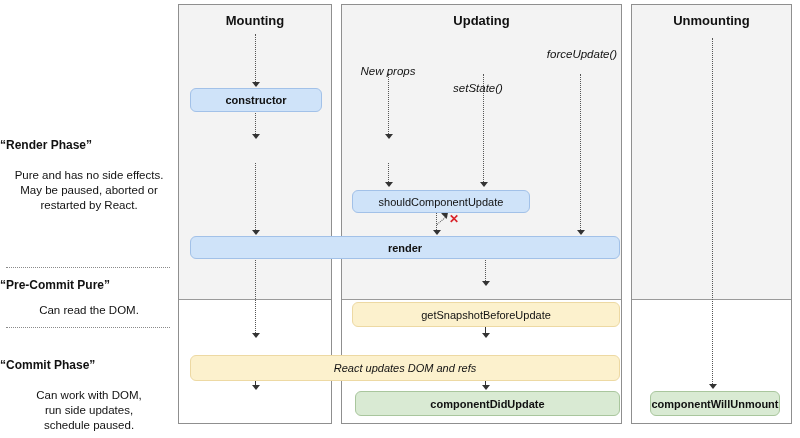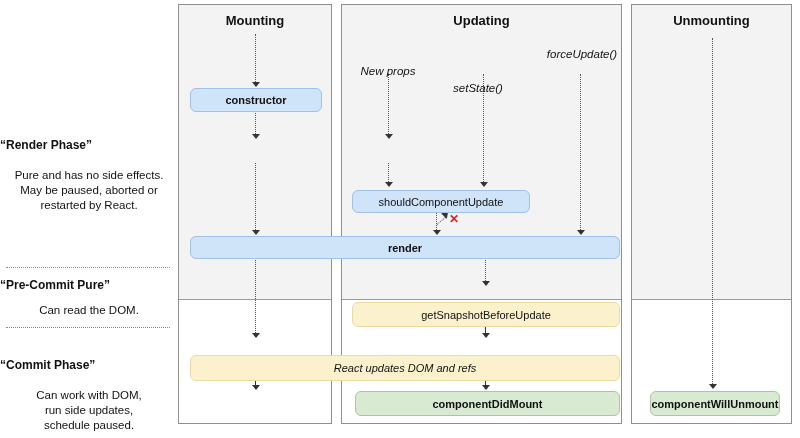--- a/index.html
+++ b/index.html
@@ -106,16 +106,16 @@
 
   <div class="branch" style="left:437px;top:224px"></div>
   <div class="ne-arrow" style="left:442px;top:211px"></div>
   <div class="cancel-x" style="left:449px;top:213px">✕</div>
 
   <div class="box blue bold" style="left:190px;top:88px;width:132px;height:24px">constructor</div>
   <div class="box blue" style="left:352px;top:190px;width:178px;height:23px">shouldComponentUpdate</div>
   <div class="box blue bold" style="left:190px;top:236px;width:430px;height:23px">render</div>
   <div class="box yellow" style="left:352px;top:286px;width:268px;height:25px">getSnapshotBeforeUpdate</div>
   <div class="box yellow italic" style="left:190px;top:339px;width:430px;height:26px">React updates DOM and refs</div>
-  <div class="box green bold" style="left:355px;top:391px;width:265px;height:25px">componentDidMount</div>
+  <div class="box green bold" style="left:355px;top:391px;width:265px;height:25px">componentDidUpdate</div>
   <div class="box green bold" style="left:650px;top:391px;width:130px;height:25px">componentWillUnmount</div>
 
 </div>
 
 </body></html>

